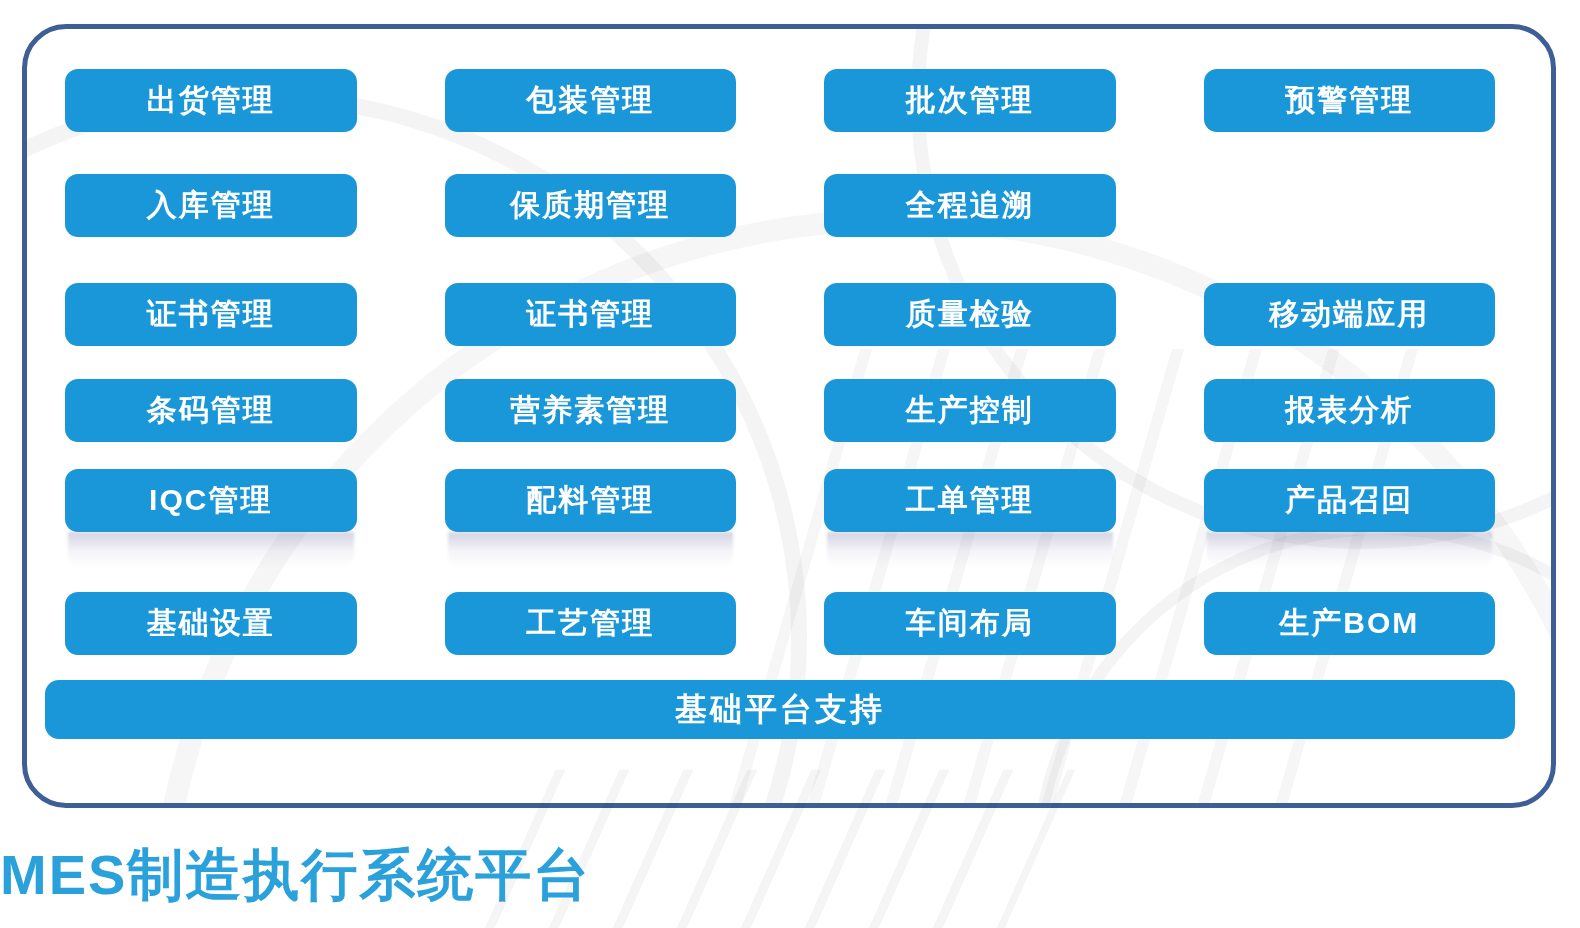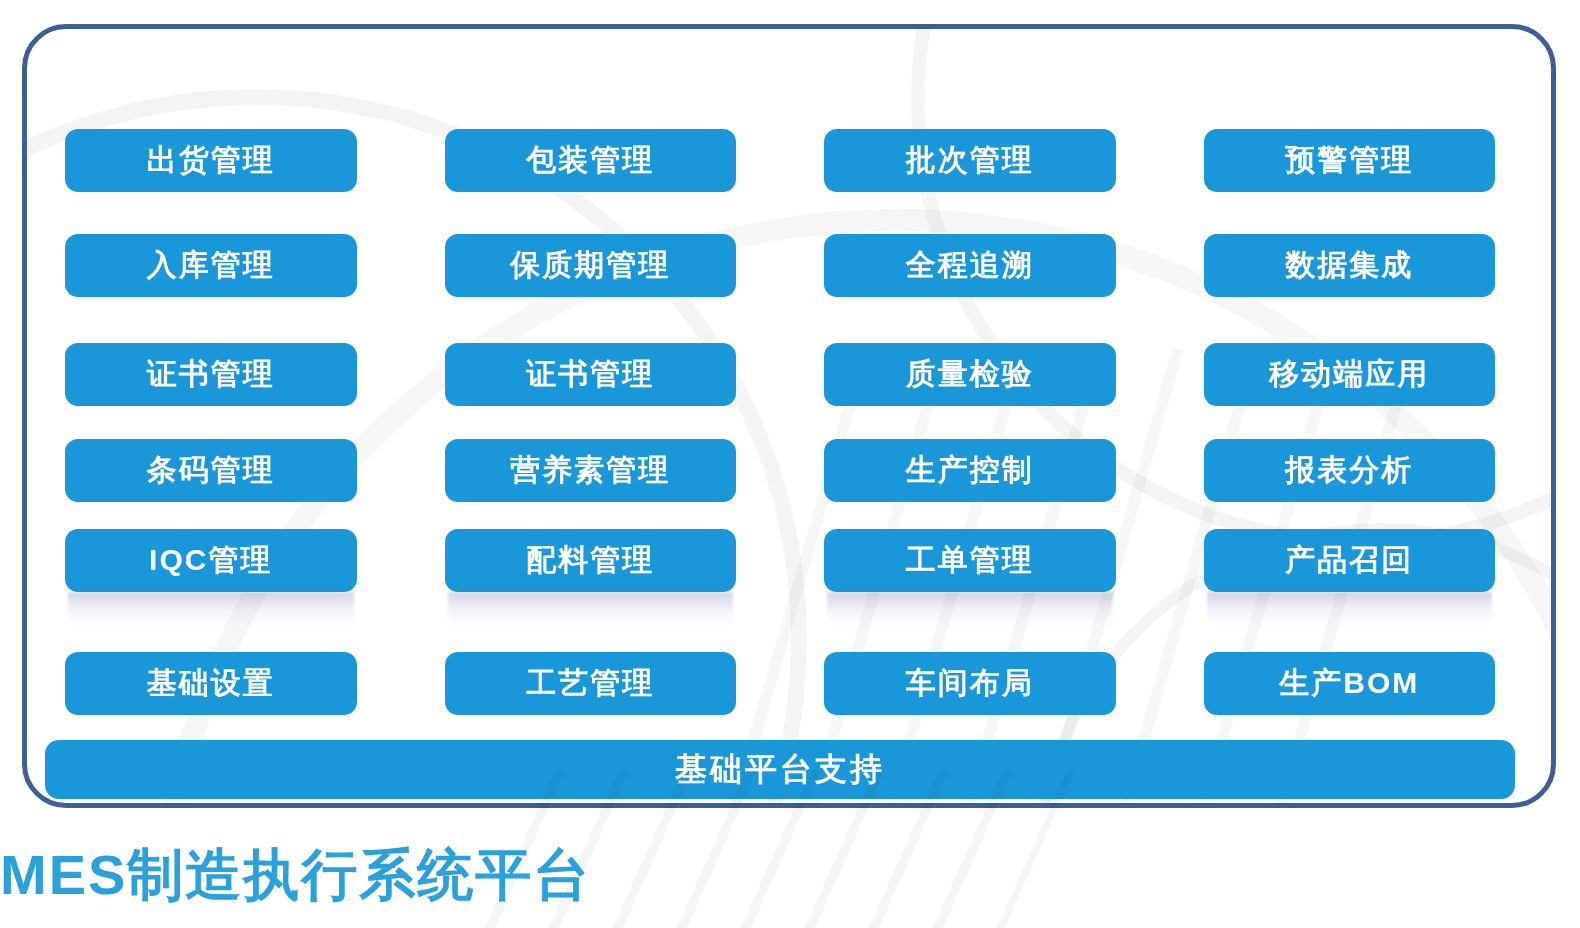--- a/index.html
+++ b/index.html
@@ -49,21 +49,21 @@
     width: 520px; height: 158px;
     transform: skewX(-24deg);
     background: repeating-linear-gradient(90deg,
       rgba(0,0,0,0.04) 0 10px, transparent 10px 64px);
   }
 
   
   .rows {
     position: absolute;
     left: 38px; right: 56px; top: 0;
-    padding-top: 100px;
+    padding-top: 40px;
   }
   .mod-row {
     display: grid;
     grid-template-columns: repeat(4, 1fr);
     column-gap: 88px;
   }
   .mod-row.r2 { margin-top: 42px; }
   .mod-row.r3 { margin-top: 46px; }
   .mod-row.r4 { margin-top: 33px; }
   .mod-row.r5 { margin-top: 27px; }
@@ -144,21 +144,20 @@
       <div class="mod-row r1">
           <div class="mod-btn">出货管理</div>
           <div class="mod-btn">包装管理</div>
           <div class="mod-btn">批次管理</div>
           <div class="mod-btn">预警管理</div>
         </div>
         <div class="mod-row r2">
           <div class="mod-btn">入库管理</div>
           <div class="mod-btn">保质期管理</div>
           <div class="mod-btn">全程追溯</div>
-          <div class="mod-btn">数据集成</div>
         </div>
         <div class="mod-row r3">
           <div class="mod-btn">证书管理</div>
           <div class="mod-btn">证书管理</div>
           <div class="mod-btn">质量检验</div>
           <div class="mod-btn">移动端应用</div>
         </div>
         <div class="mod-row r4">
           <div class="mod-btn">条码管理</div>
           <div class="mod-btn">营养素管理</div>

